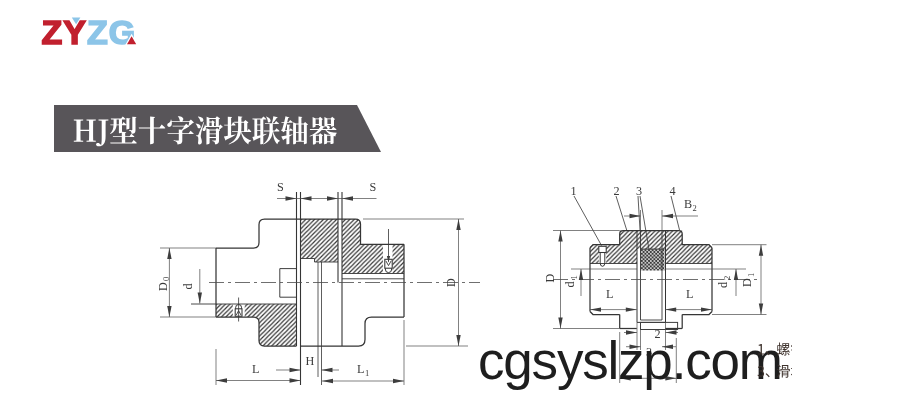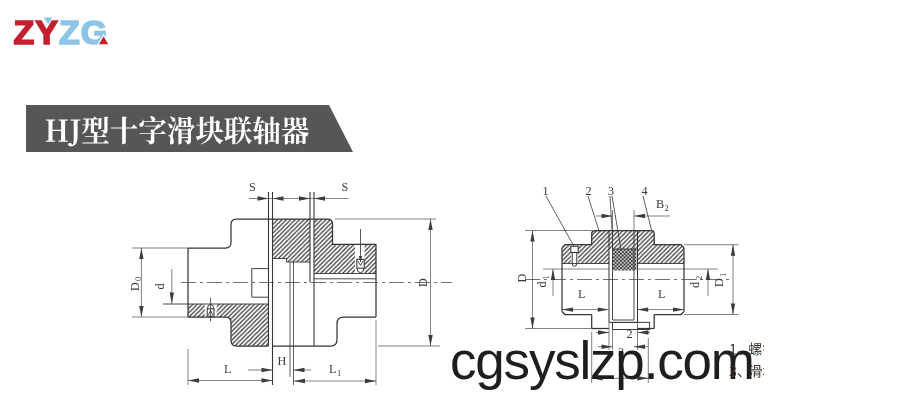--- a/index.html
+++ b/index.html
@@ -1,15 +1,15 @@
 <!DOCTYPE html>
 <html><head><meta charset="utf-8">
 <style>
 html,body{margin:0;padding:0;background:#fff;}
-#page{position:relative;width:764px;height:405px;overflow:hidden;font-family:"Liberation Sans",sans-serif;}
+#page{position:relative;width:764px;height:405px;overflow:hidden;font-family:"Liberation Sans",sans-serif;padding-left:28px;}
 text{font-family:"Liberation Serif",serif;fill:#3a3a3a;}
 .dim{font-size:12.2px;}
 .dims{font-size:8.5px;}
 .logo{font-family:"Liberation Sans",sans-serif;font-weight:bold;font-size:34px;letter-spacing:1px;}
 .wm{font-family:"Liberation Sans",sans-serif;font-size:53px;letter-spacing:-1.2px;fill:#1e1e1e;}
 </style></head>
 <body>
 <div id="page">
 <svg width="904" height="405" viewBox="0 0 904 405">
 

